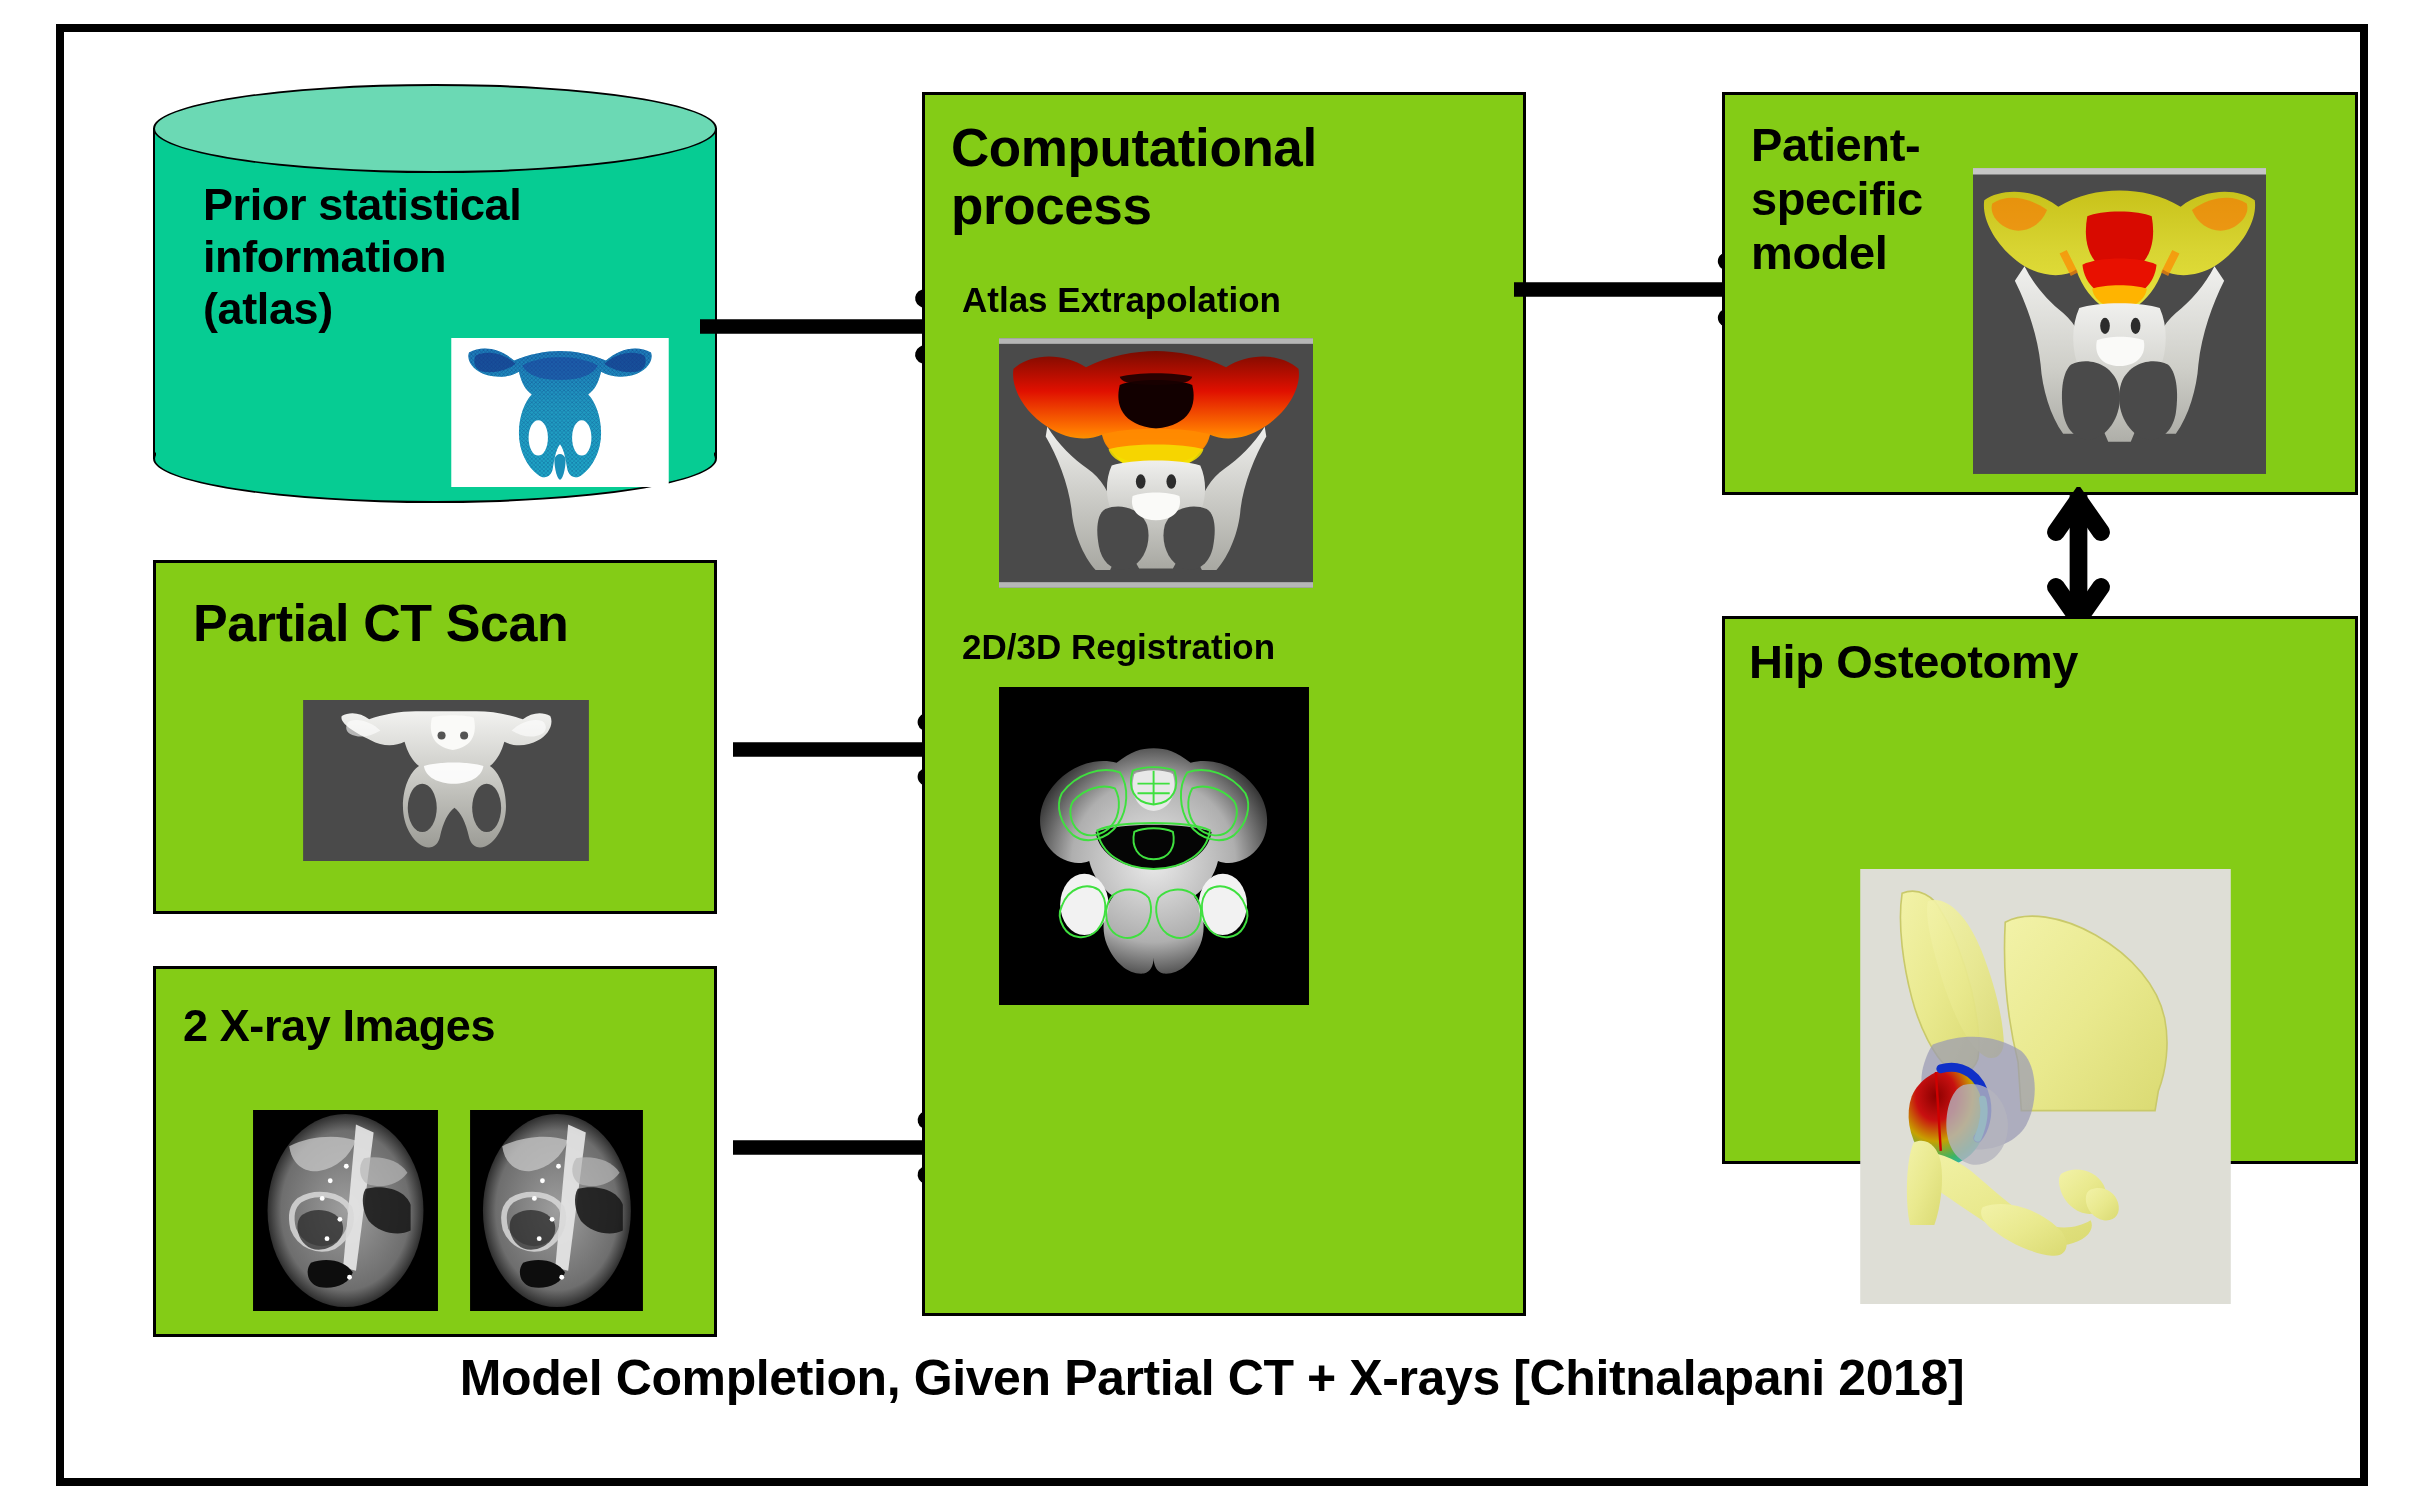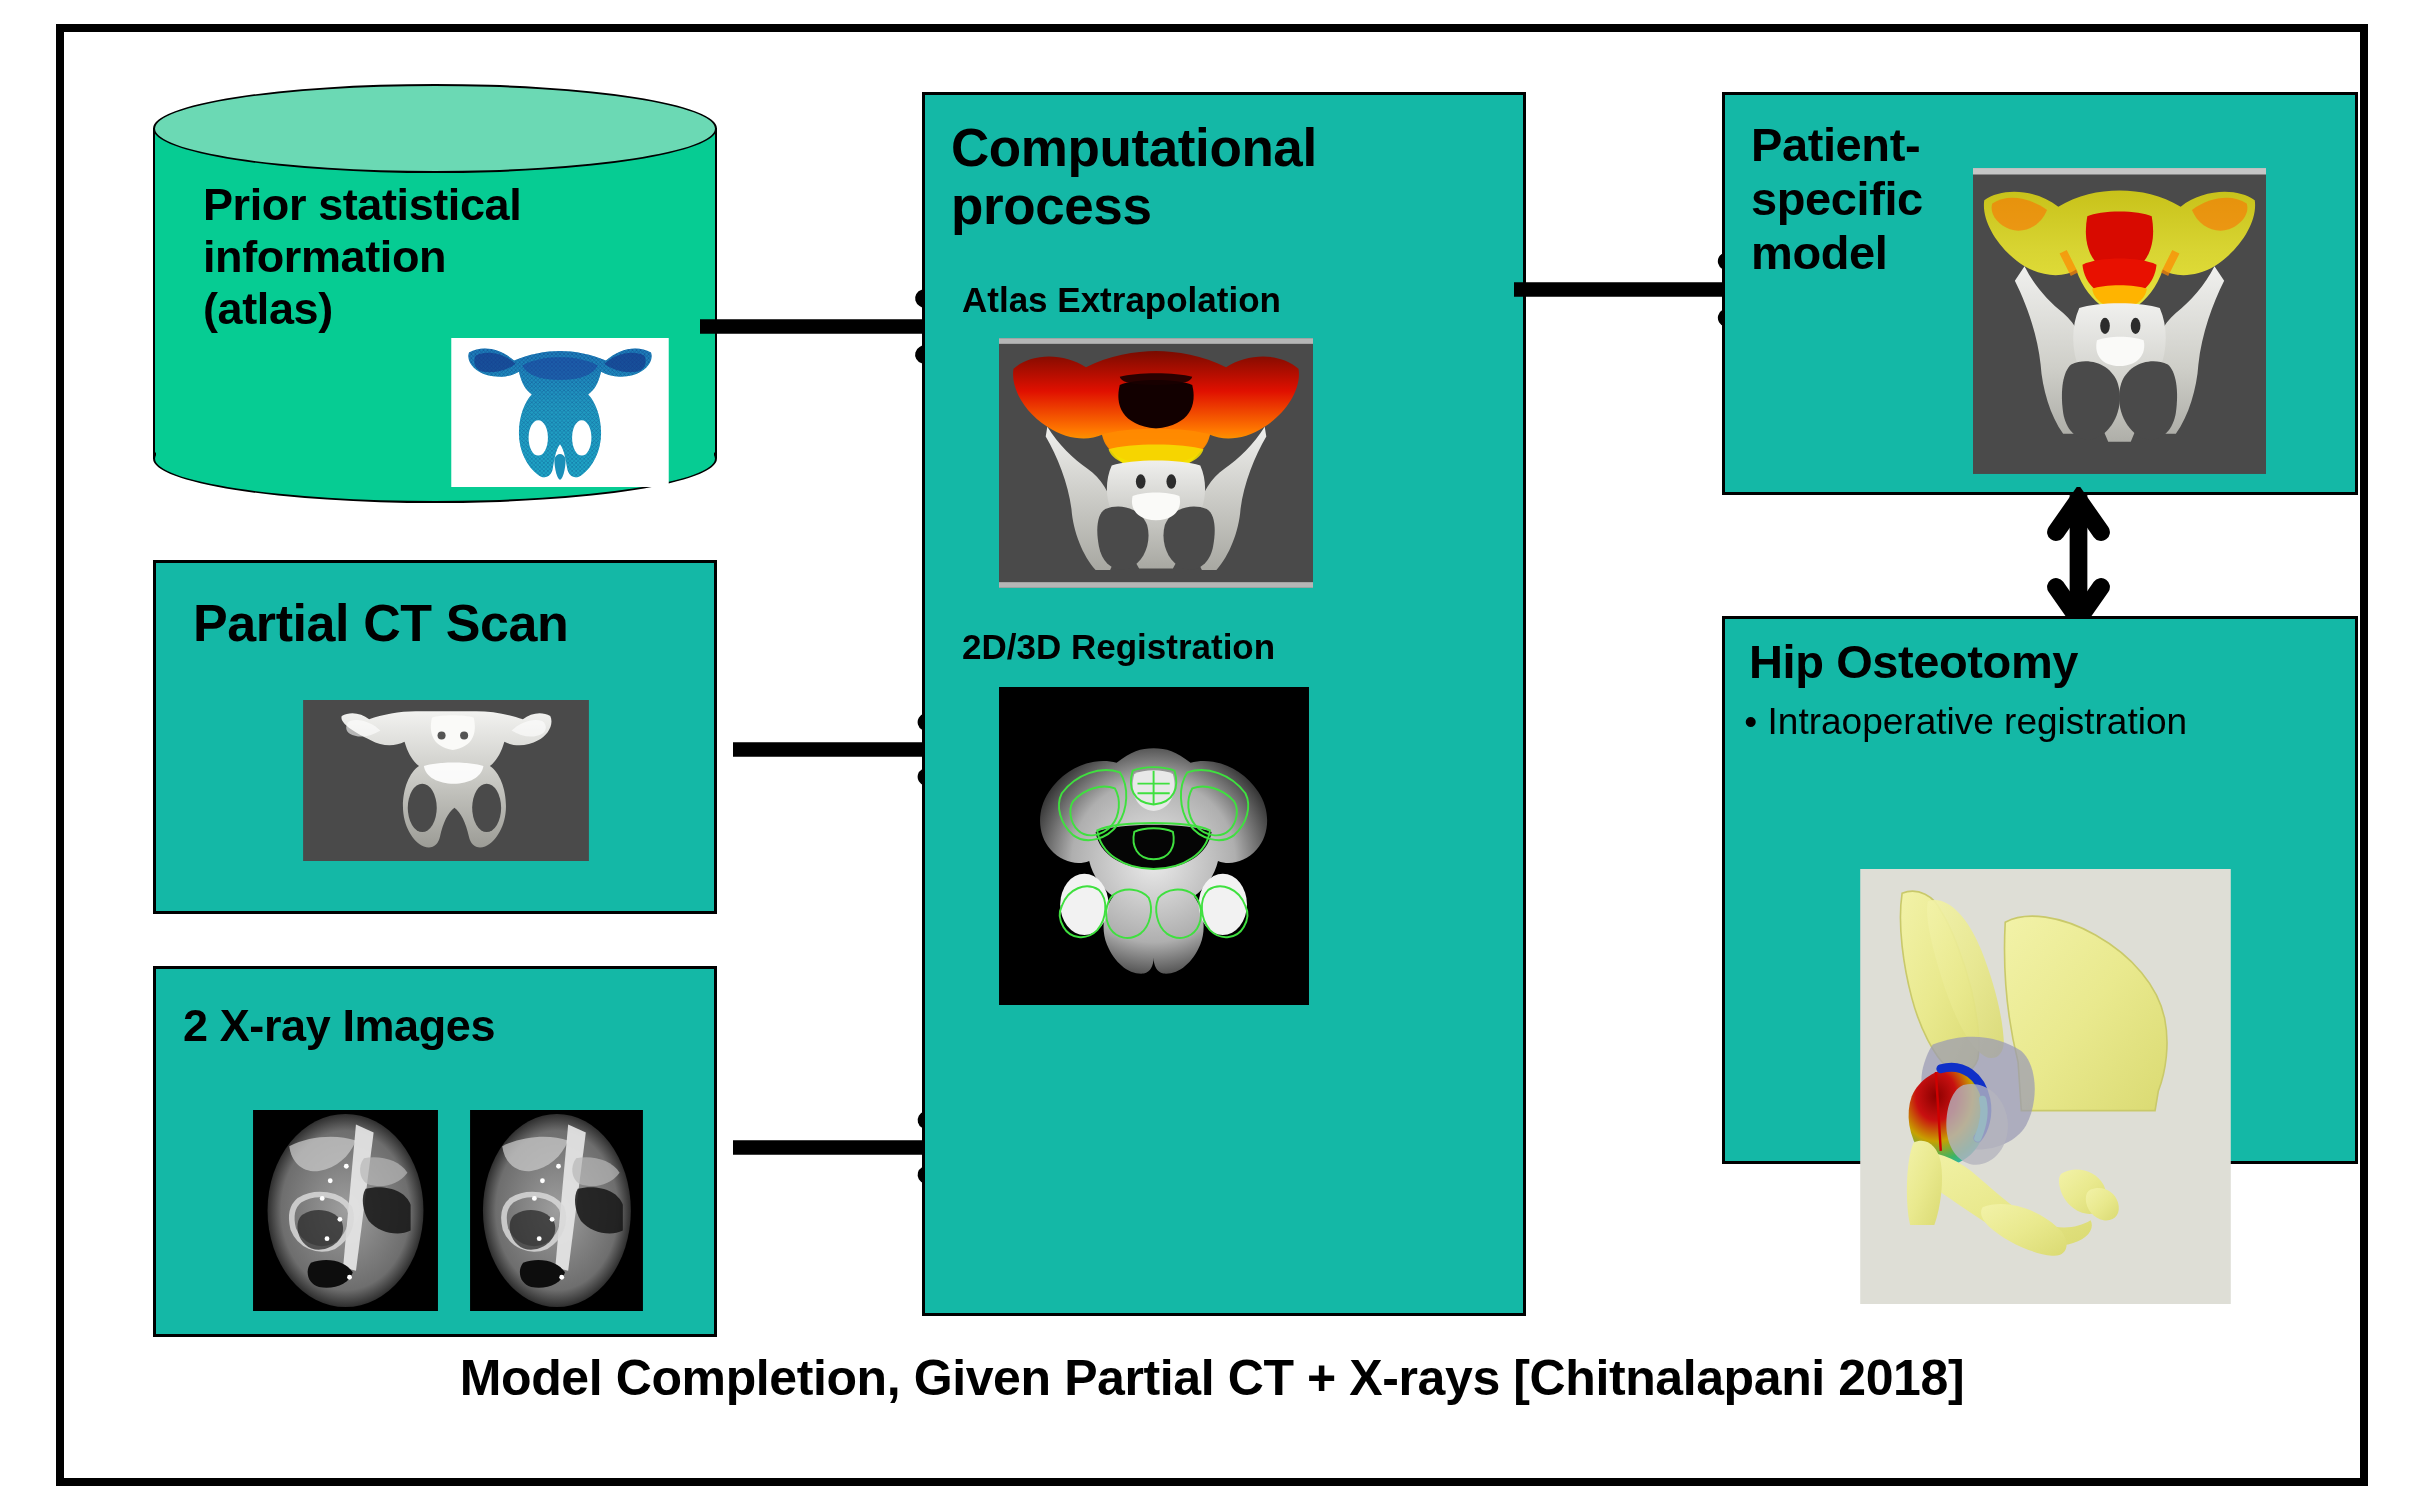--- a/index.html
+++ b/index.html
@@ -3,21 +3,21 @@
 <meta charset="utf-8">
 <style>
   html,body{margin:0;padding:0;background:#ffffff;}
   body{width:2413px;height:1506px;position:relative;
        font-family:"Liberation Sans", sans-serif;
        -webkit-font-smoothing:antialiased;}
 
   #frame{position:absolute;left:56px;top:24px;width:2312px;height:1462px;
          border:8.9px solid #000;box-sizing:border-box;background:#fff;}
 
-  .teal{background:#14b8a6;}
+  .teal{background:#84cc16;}
   .box{position:absolute;border:3.2px solid #000;box-sizing:border-box;}
 
   .title{font-weight:bold;color:#000;line-height:1.03;
          letter-spacing:-0.4px;font-stretch:condensed;}
 
   
   #cyl{position:absolute;left:89px;top:52px;width:564px;height:419px;}
   #cyl .body{position:absolute;left:0;top:44px;width:564px;height:330px;
              background:#06CC93;border-left:2.8px solid #000;border-right:2.8px solid #000;
              box-sizing:border-box;}
@@ -346,24 +346,20 @@
     <path d="M42 56 L70 16 L98 56" stroke="#000" stroke-width="22" stroke-linecap="round" fill="none"></path>
     <path d="M42 124 L70 164 L98 124" stroke="#000" stroke-width="22" stroke-linecap="round" fill="none"></path>
     <path d="M46 44 L70 6 L94 44 Z" fill="#000"></path>
     <path d="M46 136 L70 174 L94 136 Z" fill="#000"></path>
   </svg>
 
   <div class="box teal" style="left:1658px;top:584px;width:636px;height:548px;">
     <div class="title" style="position:absolute;left:24px;top:19.3px;font-size:47px;">Hip Osteotomy</div>
 
     <div style="position:absolute;left:19.3px;top:79px;font-size:37px;line-height:1.32;">
-      <div>
-        <span>•</span>
-        <span>Intraoperative registration</span>
-      </div>
     </div>
 
     <svg class="plate" style="left:135px;top:250px;width:371px;height:435px;" viewBox="0 0 460 540">
       <rect width="460" height="540" fill="#DEDED6"></rect>
       <defs>
         <linearGradient id="ybone" x1="0" y1="0" x2="1" y2="1">
           <stop offset="0" stop-color="#F2F2A8"></stop>
           <stop offset="0.5" stop-color="#E9E98E"></stop>
           <stop offset="1" stop-color="#DADA72"></stop>
         </linearGradient>

